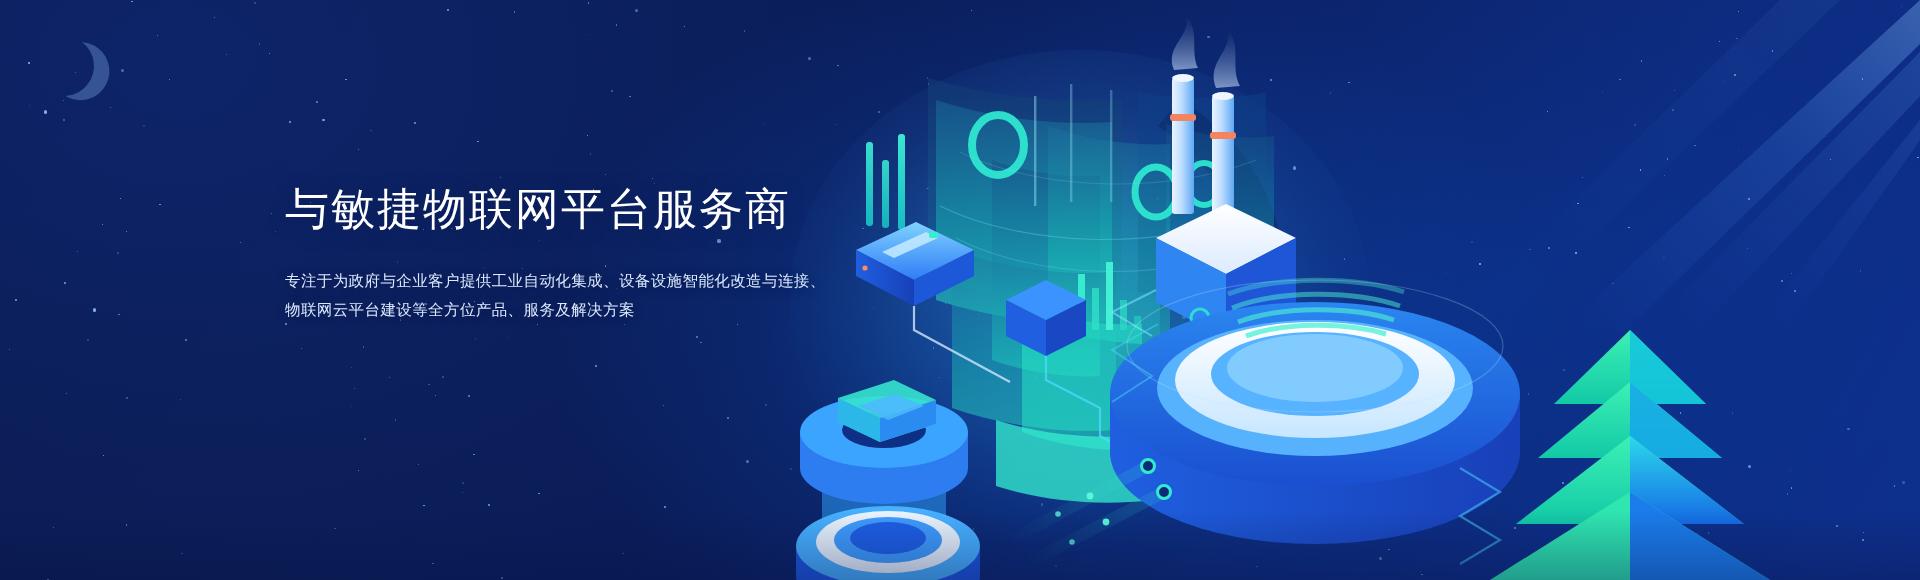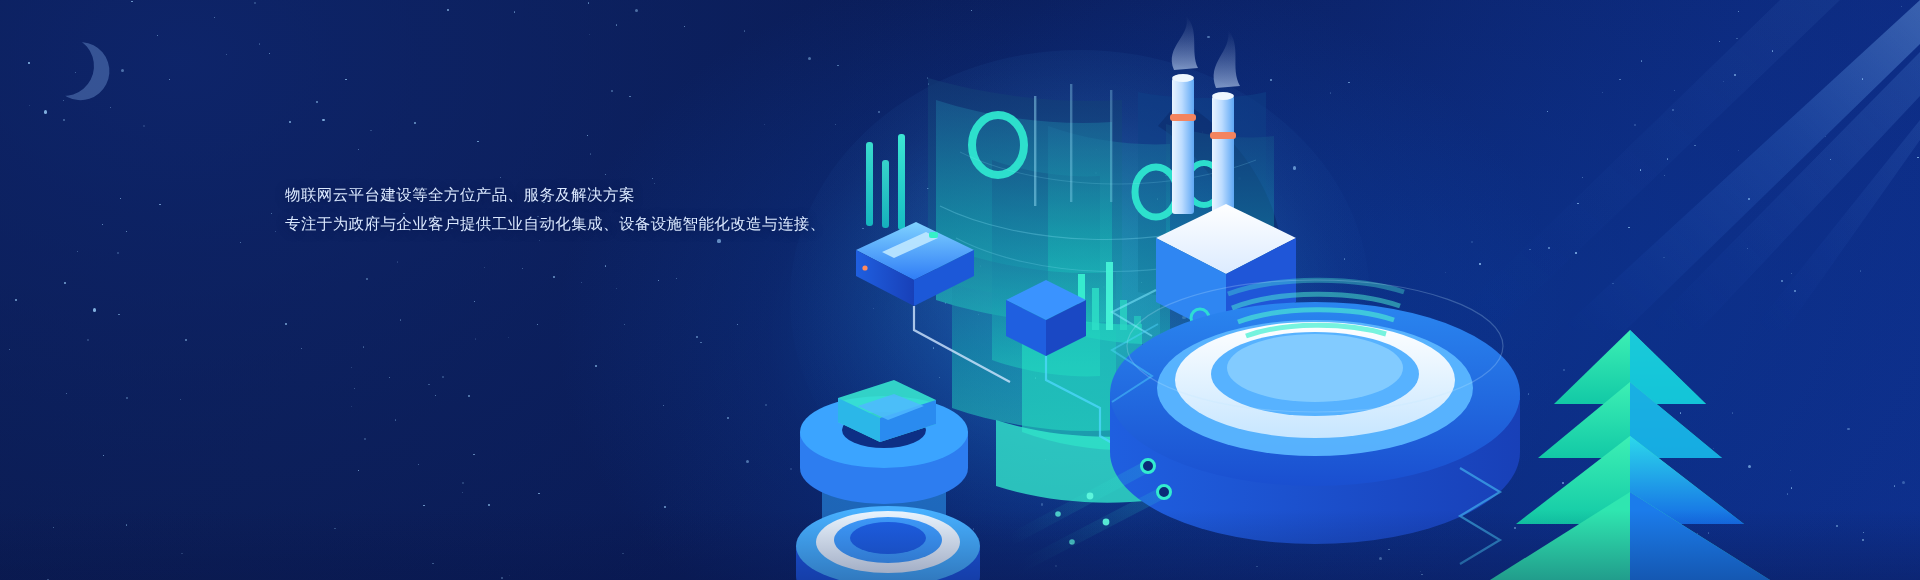--- a/index.html
+++ b/index.html
@@ -347,24 +347,25 @@
       </linearGradient>
     </defs>
     <path d="M780 0 L780 44 L486 330 L420 330 Z" fill="url(#stk)" opacity=".55"></path>
     <path d="M780 52 L780 96 L560 330 L506 330 Z" fill="url(#stk2)" opacity=".45"></path>
     <path d="M640 0 L700 0 L356 330 L300 330 Z" fill="url(#stk2)" opacity=".18"></path>
     <path d="M780 120 L780 140 L646 330 L612 330 Z" fill="url(#stk2)" opacity=".3"></path>
   </svg>
 
   <div class="copy">
     <h1 class="headline">
+      <span class="ln">与敏捷物联网平台服务商</span>
     </h1>
     <div class="subcopy">
+      <span class="ln">专注于为政府与企业客户提供工业自动化集成、设备设施智能化改造与连接、</span>
       <span class="ln">物联网云平台建设等全方位产品、服务及解决方案</span>
-      <span class="ln">专注于为政府与企业客户提供工业自动化集成、设备设施智能化改造与连接、</span>
     </div>
   </div>
 
   <div class="art">
     <svg width="1160" height="580" viewBox="0 0 1160 580">
       <defs>
         <linearGradient id="gTealPanel" x1="0" y1="0" x2="0" y2="1">
           <stop offset="0%" stop-color="#1d6f9e" stop-opacity=".85"></stop>
           <stop offset="55%" stop-color="#17b7b4" stop-opacity=".9"></stop>
           <stop offset="100%" stop-color="#28e8c8" stop-opacity=".95"></stop>

